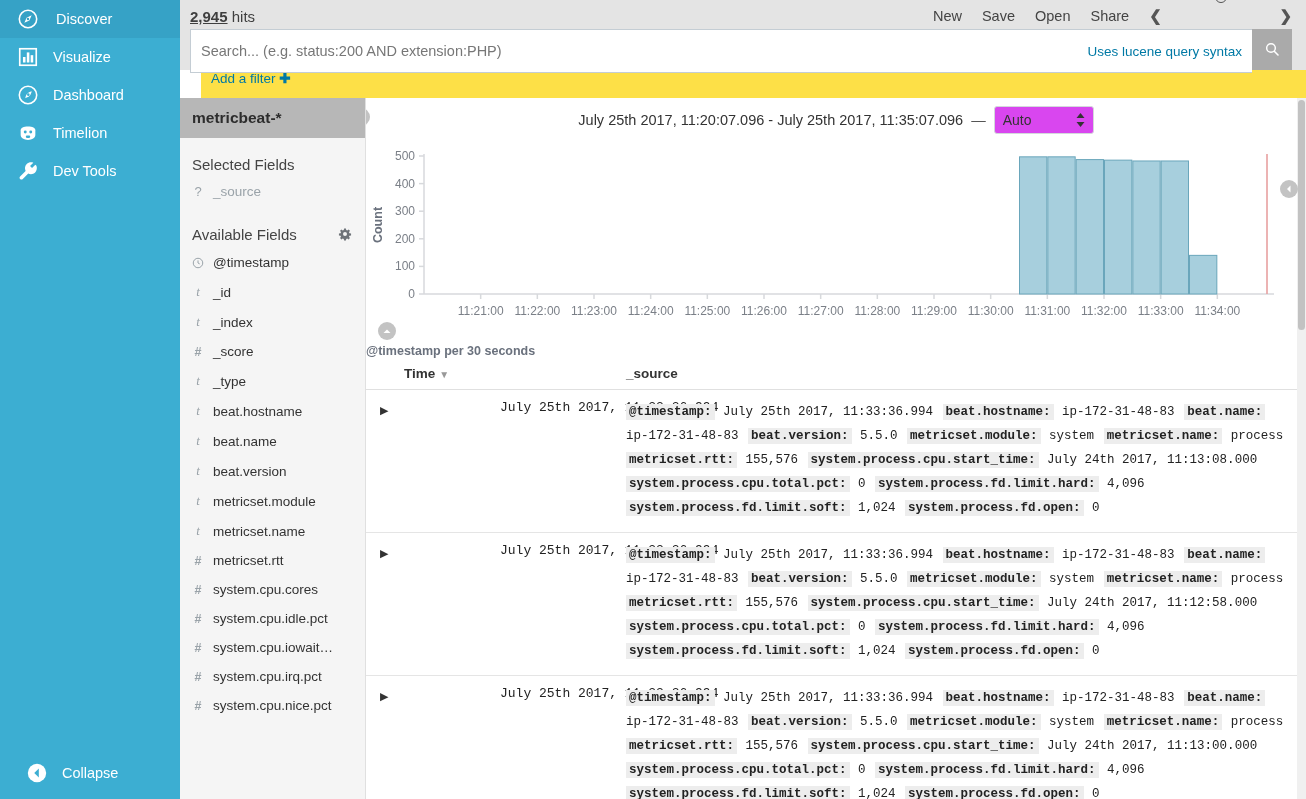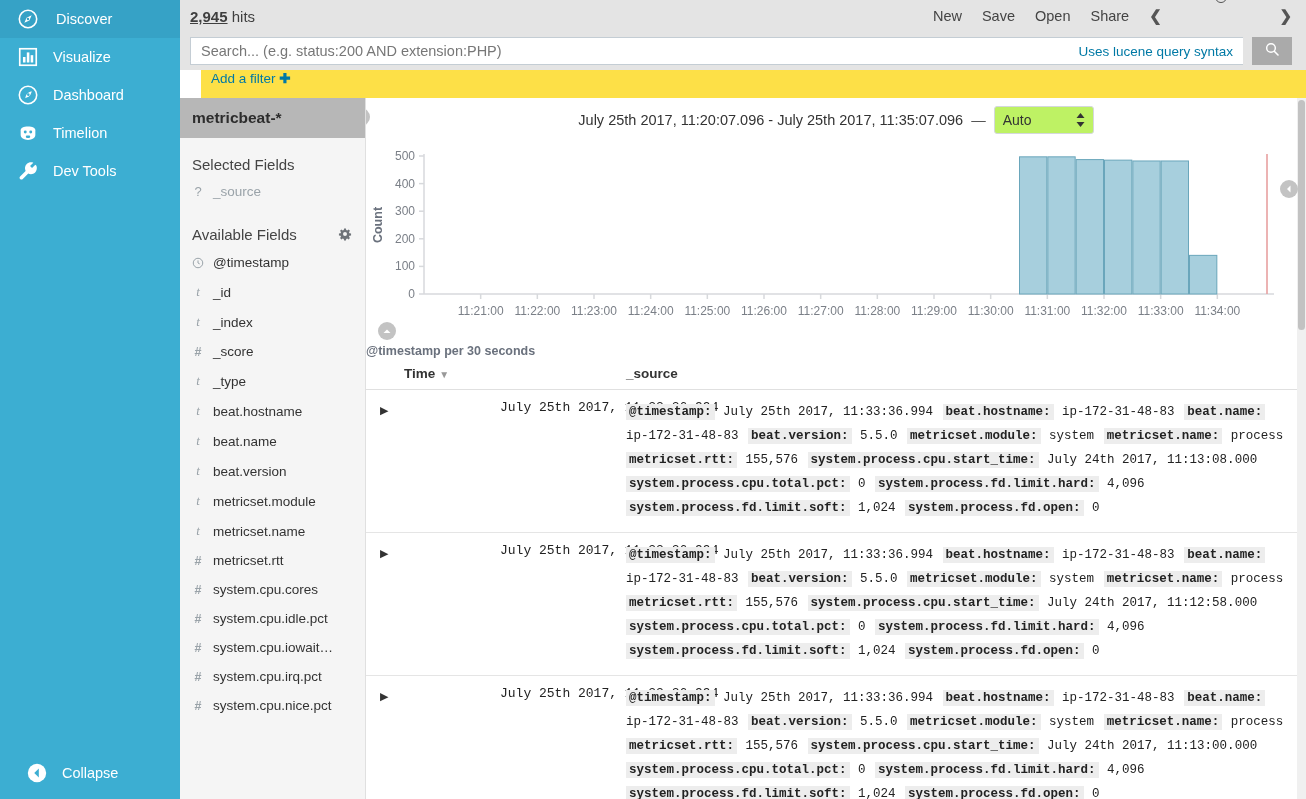--- a/index.html
+++ b/index.html
@@ -45,21 +45,21 @@
   .hits b { font-weight: 700; text-decoration: underline; }
   .topnav { margin-left: auto; display: flex; align-items: center; gap: 20px; }
   .topnav a { color: #444; font-size: 14.5px; text-decoration: none; cursor: pointer; }
   .topnav .chev { color: #555; font-size: 15px; cursor: pointer; font-weight: 700; }
   .timepick { display: flex; align-items: center; gap: 24px; color: #444; font-size: 11px; cursor: pointer; flex-direction: column; }
 
   .searchrow {
     height: 38px; background: #e4e4e4; display: flex; align-items: center;
     padding: 0 14px 0 10px; flex: 0 0 38px;
   }
-  .searchwrap { flex: 1 1 auto; display: flex; height: 28px; gap: 9px; }
+  .searchwrap { flex: 1 1 auto; display: flex; height: 44px; }
   .searchbox {
     flex: 1 1 auto; background: #fff; border: 1px solid #c4cdd4; border-right: none;
     display: flex; align-items: center; padding: 0 10px; position: relative;
   }
   .searchbox input {
     border: none; outline: none; width: 100%; font-size: 14.5px;
     font-family: "Liberation Sans", sans-serif; color: #333; background: transparent;
   }
   .searchbox input::placeholder { color: #777; }
   .lucene { color: #0079a5; font-size: 13.5px; white-space: nowrap; cursor: pointer; padding-left: 8px; }
@@ -108,21 +108,21 @@
   .maincol { flex: 1 1 auto; min-width: 0; background: #fff; position: relative; overflow: hidden; }
 
   .chart-header {
     height: 44px; display: flex; align-items: center; justify-content: center;
     gap: 8px; position: relative;
   }
   .chart-range { font-size: 14.5px; color: #333; }
   .dash { color: #555; font-size: 14.5px; }
   .interval-select {
     width: 100px; height: 28px; border: 1px solid #d4d8dc; border-radius: 3px;
-    background: #bef264; display: flex; align-items: center; padding: 9px 8px;
+    background: #d946ef; display: flex; align-items: center; padding: 9px 8px;
     font-size: 14px; color: #333; cursor: pointer;
   }
   .interval-select .updown { margin-left: auto; display: flex; flex-direction: column; gap: 1px; color: #333; }
 
   .collapse-circle {
     position: absolute; width: 18px; height: 18px; border-radius: 50%;
     background: #c3c3c3; display: flex; align-items: center; justify-content: center;
     cursor: pointer; z-index: 5;
   }
 

